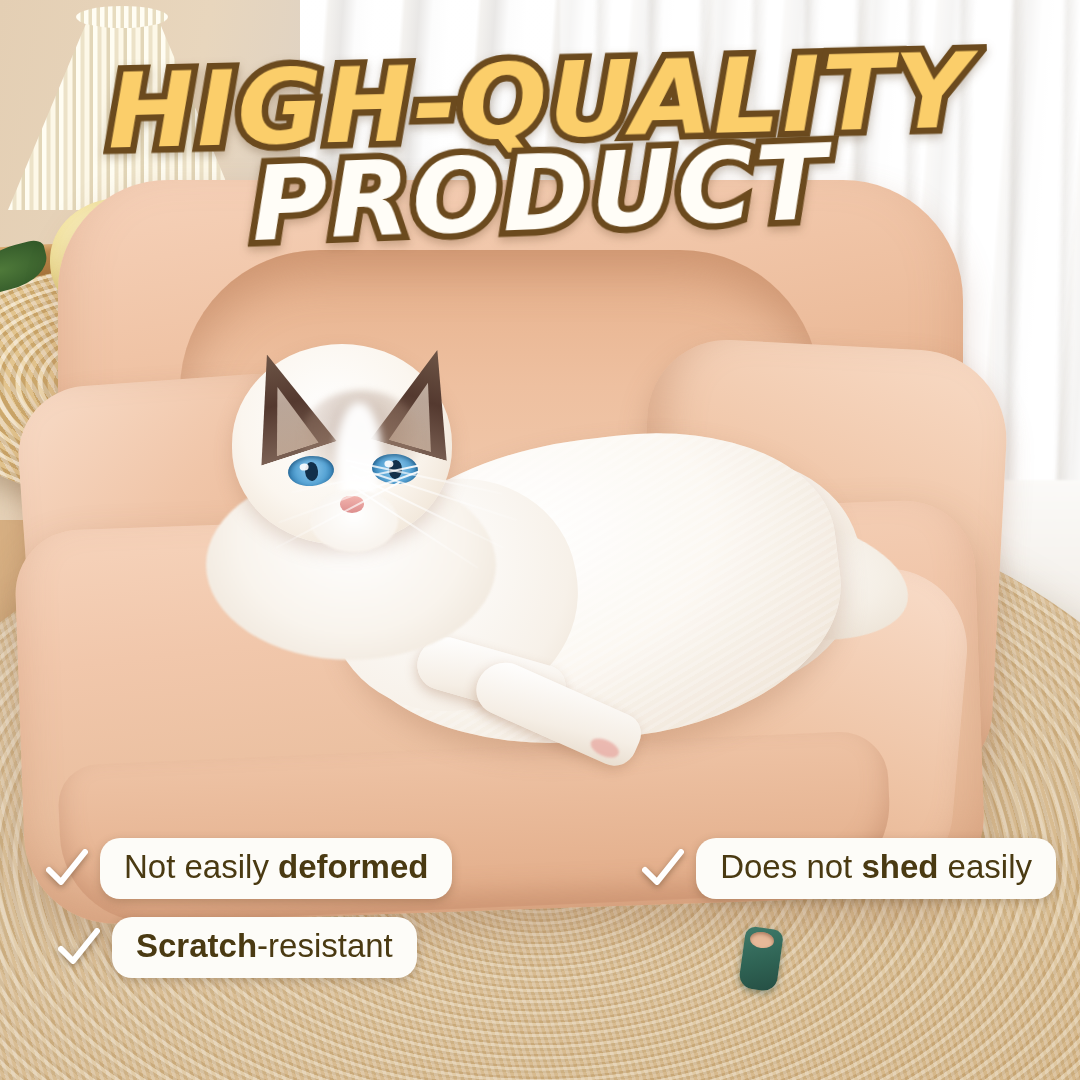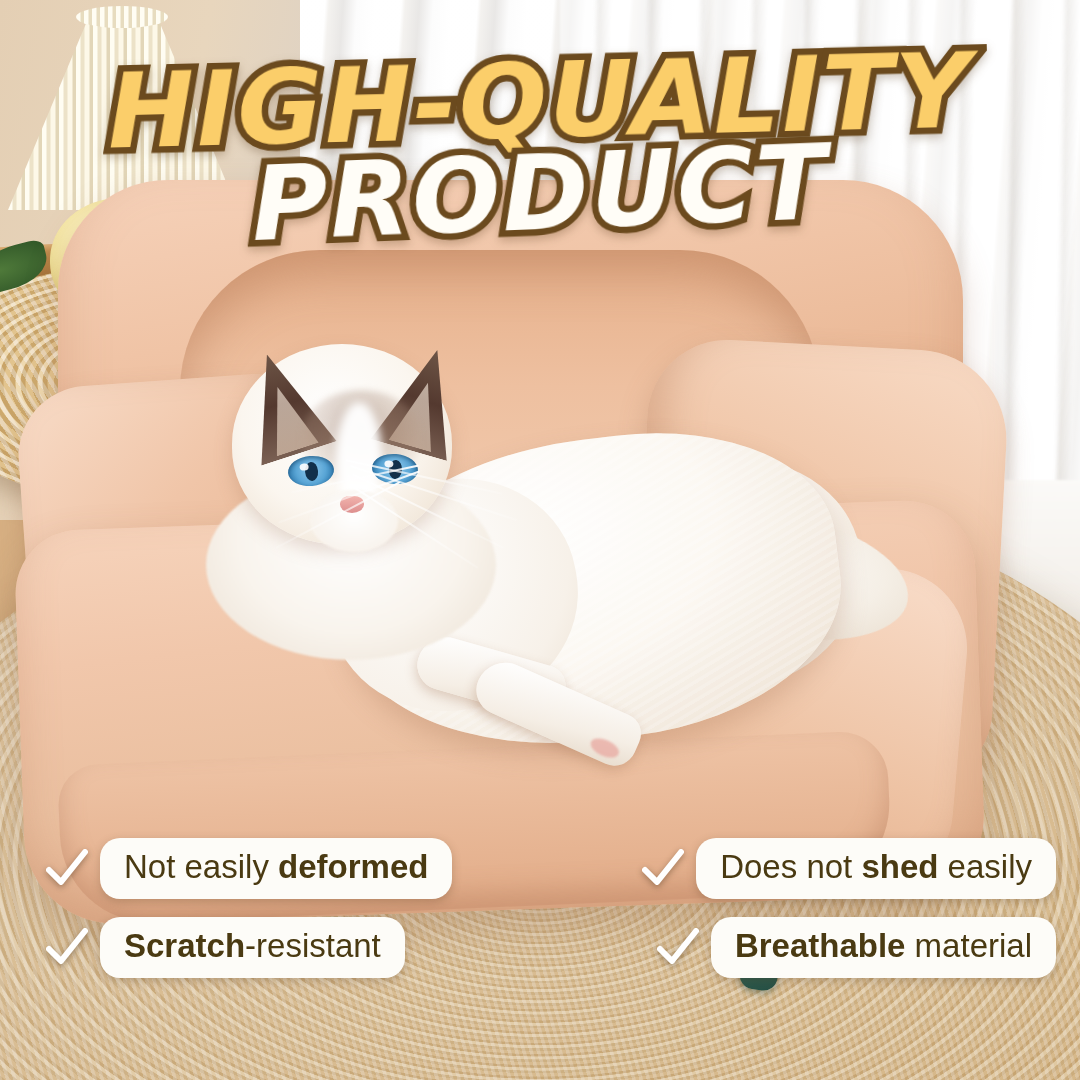--- a/index.html
+++ b/index.html
@@ -359,21 +359,21 @@
     filter:drop-shadow(0 4px 5px rgba(80,52,18,.28));
   }
 
   
   .features{
     position:absolute;left:0;top:838px;width:1080px;
     display:flex;flex-direction:column;gap:18px;
   }
   .frow{display:flex;align-items:center;}
   .frow.r1{padding-left:44px;}
-  .frow.r2{padding-left:44px;}
+  .frow.r2{padding-left:56px;}
   .fitem{display:flex;align-items:center;}
   .fitem.right{margin-left:auto;justify-content:space-between;}
   .check{
     width:46px;height:46px;flex:0 0 46px;margin-right:10px;
     display:block;filter:drop-shadow(0 2px 3px rgba(70,48,24,.45));
   }
   .pill{
     background:#FDFCF8;
     border-radius:20px;
     padding:11px 24px 13px;
@@ -505,23 +505,17 @@
     <div class="frow r2">
       <div class="fitem">
         <svg class="check" viewBox="0 0 46 46">
           <path d="M5 25 L17 37 L41 7" fill="none" stroke="#FFFFFF" stroke-width="6" stroke-linecap="round" stroke-linejoin="round"></path>
         </svg>
         <div class="pill"><span></span><b>Scratch</b><span>-resistant</span></div>
       </div>
 
       <div class="spacer-b"></div>
 
-      <div class="fitem right">
-        <svg class="check" viewBox="0 0 46 46">
-          <path d="M5 25 L17 37 L41 7" fill="none" stroke="#FFFFFF" stroke-width="6" stroke-linecap="round" stroke-linejoin="round"></path>
-        </svg>
-        <div class="pill"><span></span><b>Breathable</b><span> material</span></div>
-      </div>
       <div style="width:24px"></div>
     </div>
 
   </div>
 </div>
 
 </body></html>

